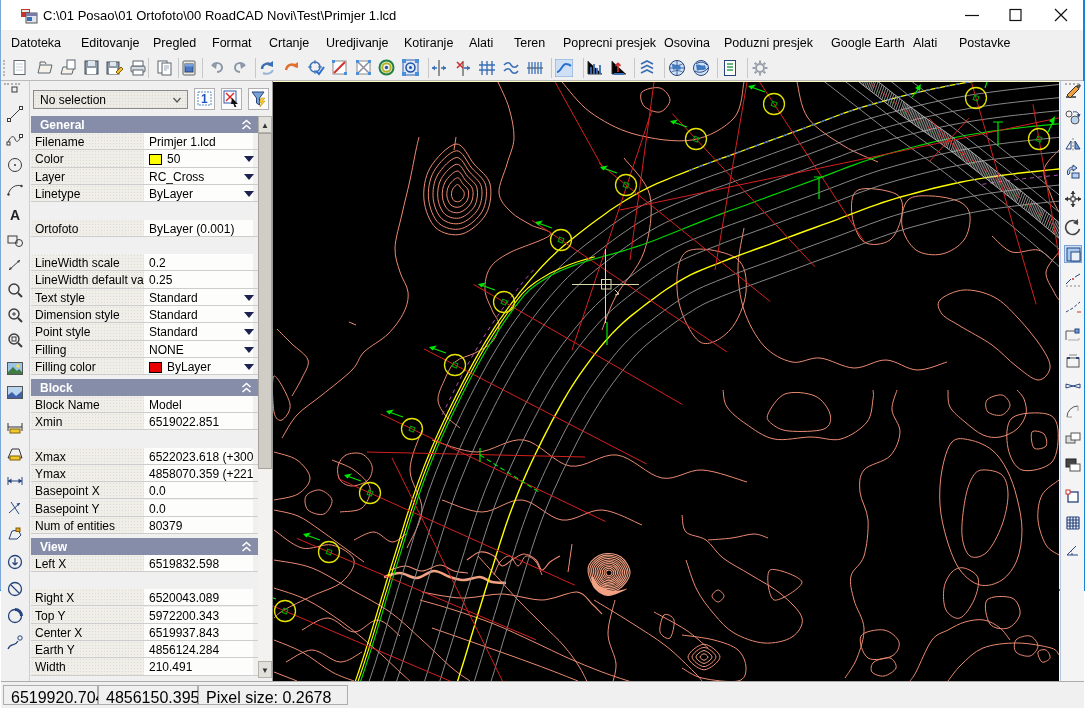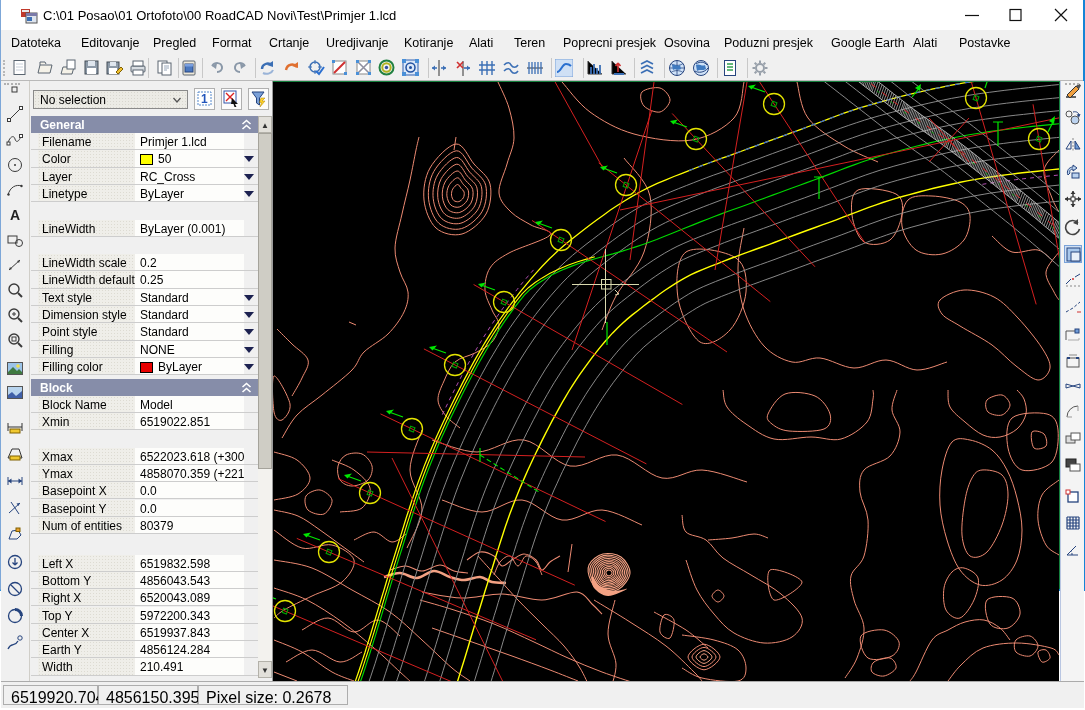--- a/index.html
+++ b/index.html
@@ -1,17 +1,17 @@
 <!DOCTYPE html>
 <html><head><meta charset="utf-8"><style>
 *{margin:0;padding:0;box-sizing:border-box;}
 html,body{width:1085px;height:710px;overflow:hidden;}
 body{font-family:"Liberation Sans",sans-serif;background:#fff;position:relative;}
 .abs{position:absolute;}
-.win{position:absolute;left:0;top:0;width:1085px;height:591px;background:#15803d;
+.win{position:absolute;left:0;top:0;width:1085px;height:591px;background:#fef9c3;
  border-left:1px solid #7da7d8;border-right:2px solid #1584d6;border-bottom:2px solid #1584d6;}
 .titlebar{position:absolute;left:0;top:0;width:100%;height:30px;background:#ffffff;}
 .title-text{position:absolute;left:42px;top:8px;font-size:13px;color:#000;}
 .menubar{position:absolute;left:0;top:30px;width:100%;height:25px;background:#f0f0f0;}
 .menubar span{position:absolute;top:6px;font-size:12.5px;color:#000;}
 .toolbar{position:absolute;left:0;top:55px;width:100%;height:26px;background:#f0f0f0;border-bottom:1px solid #b9b9b9;}
 .tsep{position:absolute;top:3px;width:1px;height:20px;background:#c8c8c8;}
 .ticon{position:absolute;top:4px;width:18px;height:18px;}
 .leftbar{position:absolute;left:0;top:81px;width:29px;height:600px;background:#f0f0f0;border-right:1px solid #d0cec8;}
 .licon{position:absolute;left:5px;width:18px;height:18px;}
@@ -22,22 +22,22 @@
  background-image:radial-gradient(#d9d7cf 18%,rgba(0,0,0,0) 19%);background-size:3px 3px;
  border:1px solid #8a8a8a;font-size:12px;color:#000;padding:2px 0 0 6px;}
 .combo .chev{position:absolute;right:4px;top:2px;}
 .pbtn{position:absolute;top:7px;width:21px;height:22px;background:#fcfcfc;border:1px solid #b0b0b0;}
 .sechdr{position:absolute;left:1px;width:227px;height:17px;background:#868da9;color:#fff;
  font-size:12px;font-weight:bold;padding:2px 0 0 9px;}
 .sechdr .chv{position:absolute;right:6px;top:3px;}
 .prow{position:absolute;left:1px;width:227px;height:17.3px;border-bottom:1px solid #cdcdcd;font-size:12px;color:#000;}
 .plab{position:absolute;left:0;top:0;width:117px;height:16.3px;background:#efeee9;
  background-image:radial-gradient(#dddbd2 19%,rgba(0,0,0,0) 20%);background-size:3px 3px;
- border-right:1px solid #cdcdcd;padding:2px 0 0 4px;overflow:hidden;white-space:nowrap;margin-left:7px;}
-.pval{position:absolute;left:104px;top:0;width:109px;height:16.3px;background:#fdfdfb;padding:2px 0 0 5px;overflow:hidden;white-space:nowrap;}
+ border-right:1px solid #cdcdcd;padding:2px 0 0 4px;overflow:hidden;white-space:nowrap;}
+.pval{position:absolute;left:113px;top:0;width:109px;height:16.3px;background:#fdfdfb;padding:2px 0 0 5px;overflow:hidden;white-space:nowrap;}
 .ddt{position:absolute;right:4px;top:6px;width:0;height:0;border-left:5px solid transparent;
  border-right:5px solid transparent;border-top:6px solid #1c2150;}
 .sw{display:inline-block;width:13px;height:11px;border:1px solid #000;vertical-align:-2px;margin-right:5px;}
 .scroll{position:absolute;left:228px;top:35px;width:14px;height:562px;background:#f3f2ee;}
 .sbtn{position:absolute;left:0;width:14px;height:17px;background:#e2e0da;border:1px solid #b3b1a9;color:#333;
  font-size:8px;text-align:center;padding-top:4px;}
 .sthumb{position:absolute;left:0;top:17px;width:14px;height:336px;background:#cfcdc5;border:1px solid #a5a39b;}
 .statusbar{position:absolute;left:0;top:681px;width:1083px;height:27px;background:#f0f0f0;border-top:1px solid #ababab;}
 .scell{position:absolute;top:3px;height:20px;border:1px solid #adadad;font-size:16px;color:#000;padding:3px 0 0 7px;background:#f0f0f0;}
 .wbtn{position:absolute;top:0;width:45px;height:30px;}
@@ -539,21 +539,21 @@
         <div class="plab">Layer</div>
         <div class="pval">RC_Cross</div>
         <div class="ddt"></div>
       </div>
       <div class="prow" style="top:103.9px">
         <div class="plab">Linetype</div>
         <div class="pval">ByLayer</div>
         <div class="ddt"></div>
       </div>
       <div class="prow" style="top:138.5px">
-        <div class="plab">LineWidth</div>
+        <div class="plab">Ortofoto</div>
         <div class="pval">ByLayer (0.001)</div>
       </div>
       <div class="prow" style="top:173.1px">
         <div class="plab">LineWidth scale</div>
         <div class="pval">0.2</div>
       </div>
       <div class="prow" style="top:190.4px">
         <div class="plab">LineWidth default value</div>
         <div class="pval">0.25</div>
       </div>
@@ -606,27 +606,26 @@
         <div class="pval">0.0</div>
       </div>
       <div class="prow" style="top:418.5px">
         <div class="plab">Basepoint Y</div>
         <div class="pval">0.0</div>
       </div>
       <div class="prow" style="top:435.8px">
         <div class="plab">Num of entities</div>
         <div class="pval">80379</div>
       </div>
+      <div class="sechdr" style="top:456.6px">View<span class="chv"><svg width="11" height="12">
+            <path d="M1.5 5 L5.5 1.5 L9.5 5 M1.5 10 L5.5 6.5 L9.5 10" fill="none" stroke="#fff" stroke-width="1.6"></path>
+          </svg></span></div>
       <div class="prow" style="top:473.6px">
         <div class="plab">Left X</div>
         <div class="pval">6519832.598</div>
-      </div>
-      <div class="prow" style="top:490.9px">
-        <div class="plab">Bottom Y</div>
-        <div class="pval">4856043.543</div>
       </div>
       <div class="prow" style="top:508.2px">
         <div class="plab">Right X</div>
         <div class="pval">6520043.089</div>
       </div>
       <div class="prow" style="top:525.5px">
         <div class="plab">Top Y</div>
         <div class="pval">5972200.343</div>
       </div>
       <div class="prow" style="top:542.8px">

